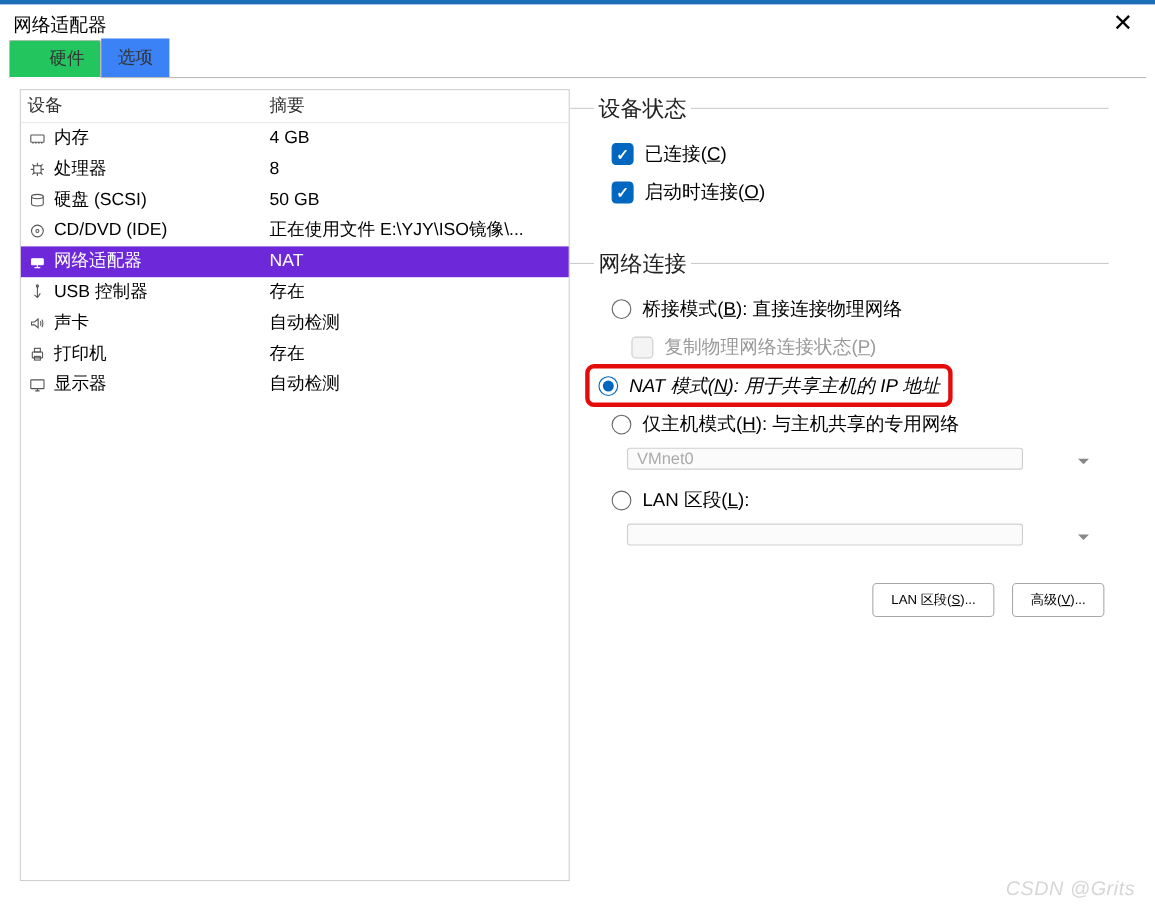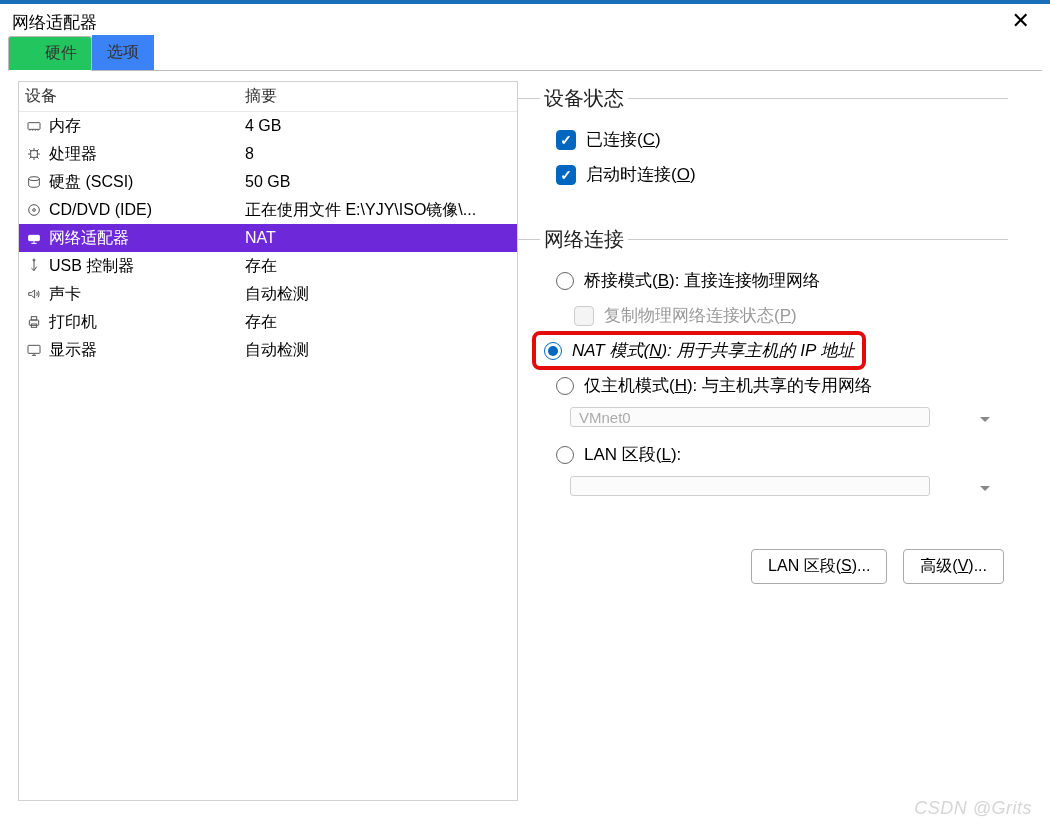--- a/index.html
+++ b/index.html
@@ -124,21 +124,21 @@
     appearance:none;
   }
   .combo-wrap { position:relative; }
   .combo-wrap::after {
     content:""; position:absolute; right:12px; top:14px;
     border:5px solid transparent; border-top-color:#888;
   }
   .btn-row { display:flex; justify-content:flex-end; gap:16px; padding-right:16px; margin-top:12px;}
   .btn {
     border:1px solid #aaa; border-radius:4px;
-    padding: 6px 16px; font-size:16px; background:#fff; cursor:pointer;margin-top:19px;
+    padding: 6px 16px; font-size:12px; background:#fff; cursor:pointer;
   }
   .watermark {
     position:absolute; right:18px; bottom:10px;
     color:#d6d6d6; font-size:18px; font-style:italic; letter-spacing:0.5px;
     pointer-events:none;
   }
 </style>
 </head>
 <body>
 

